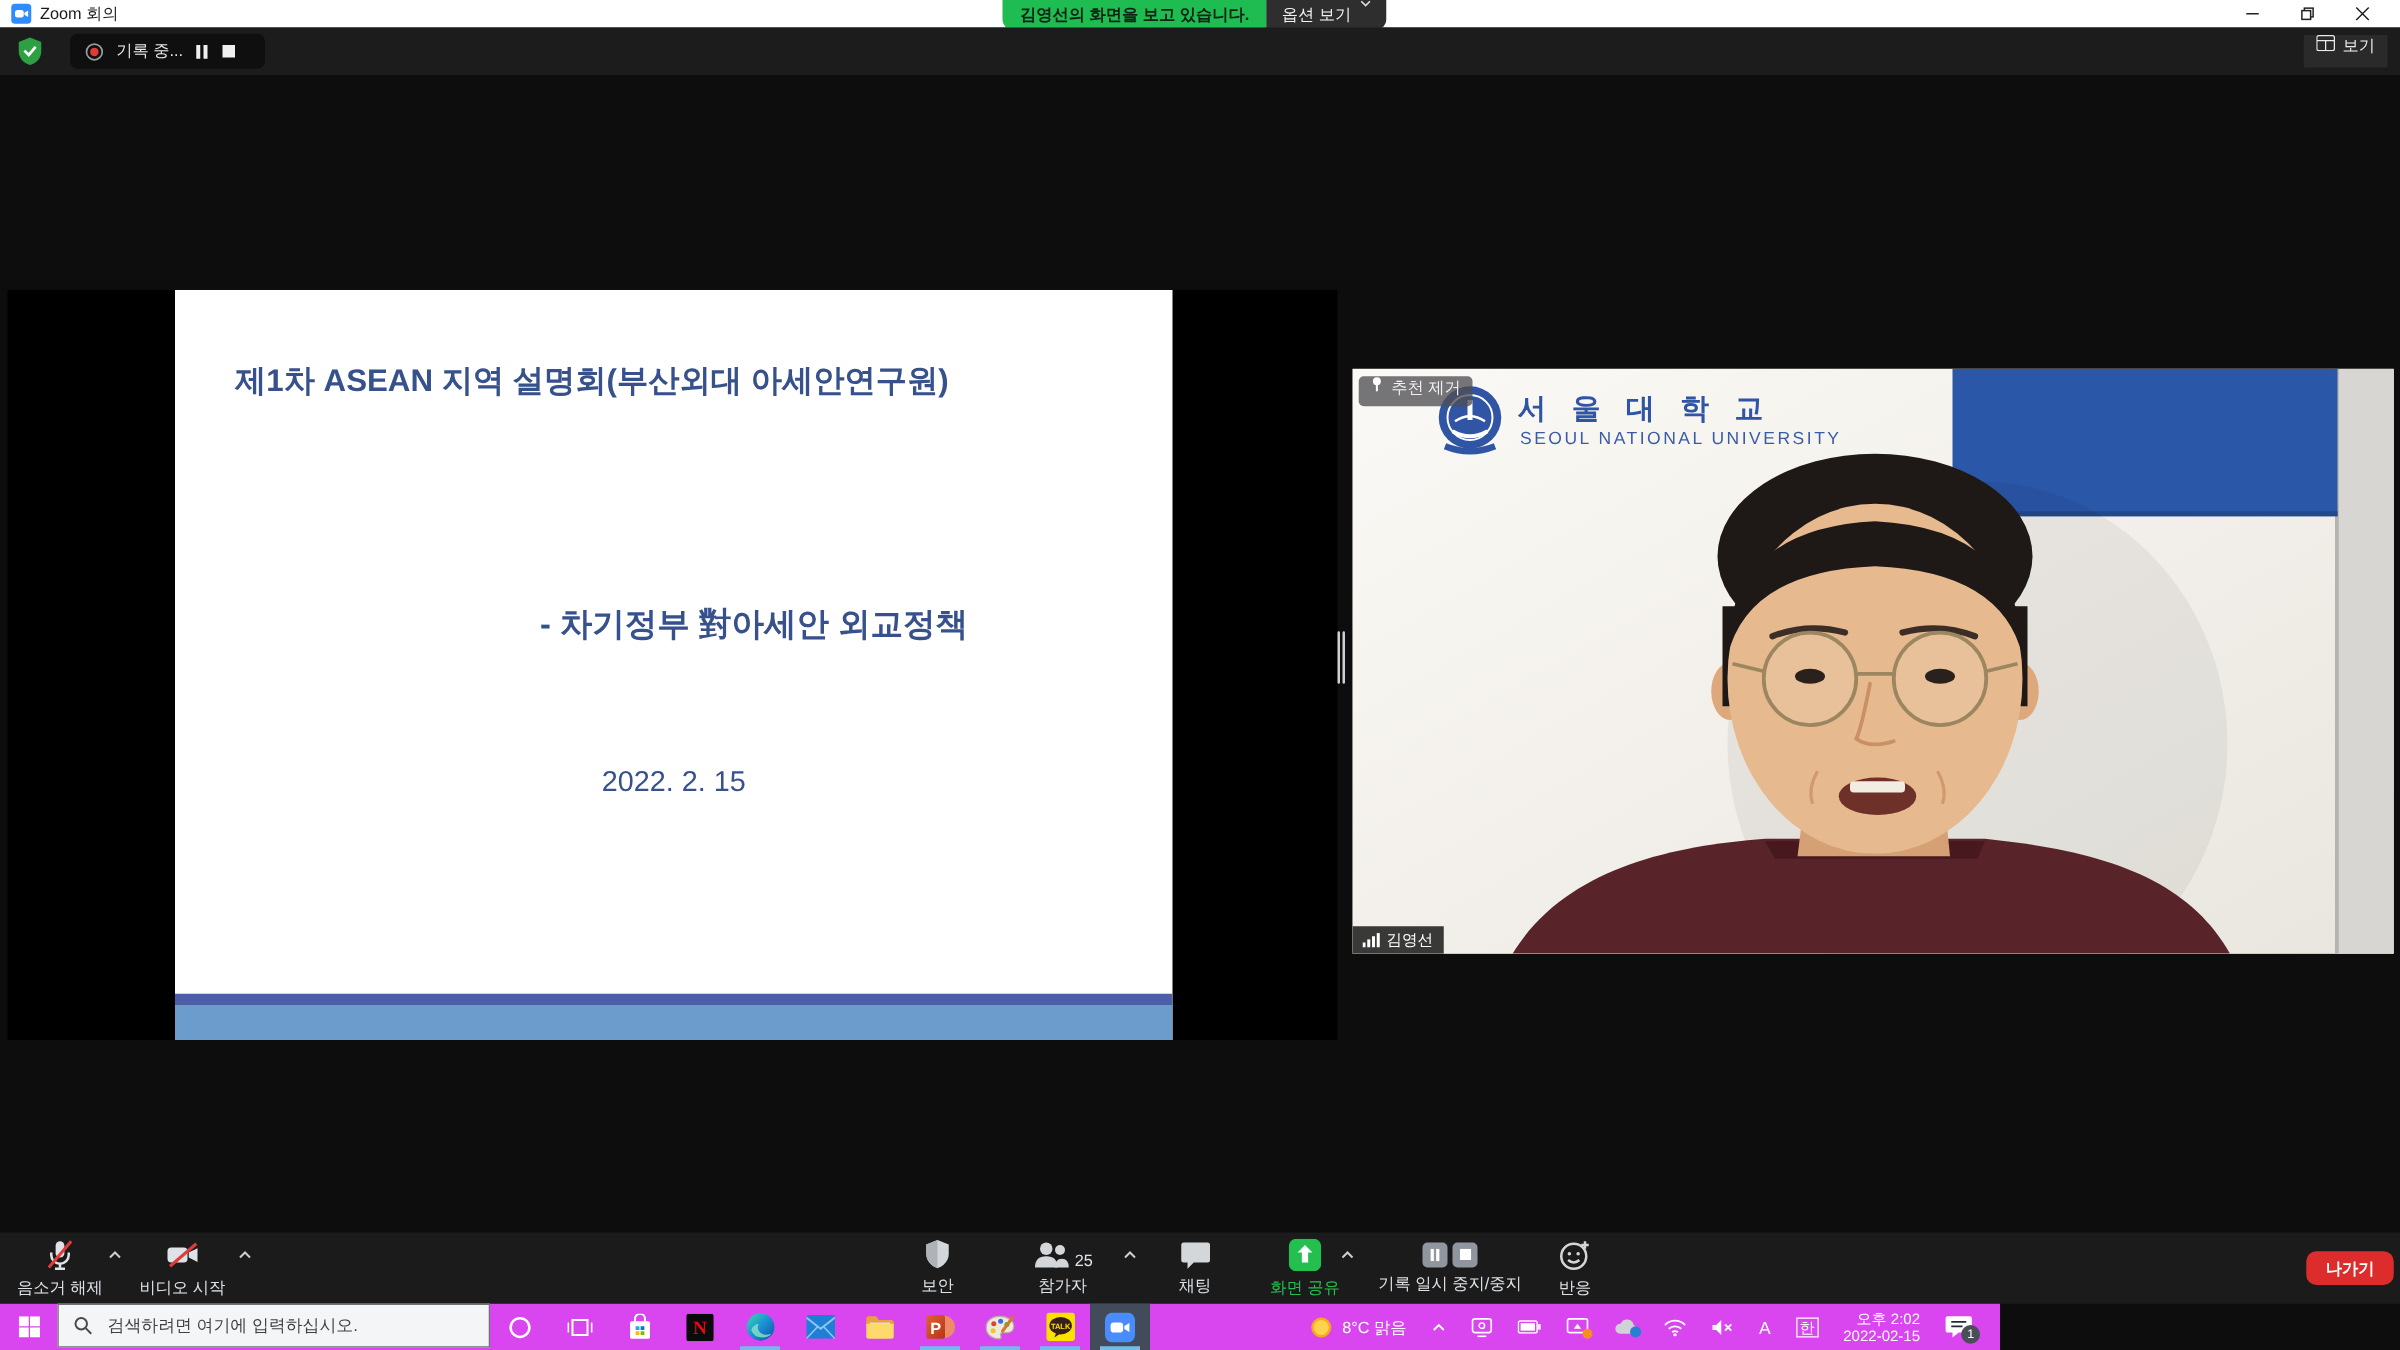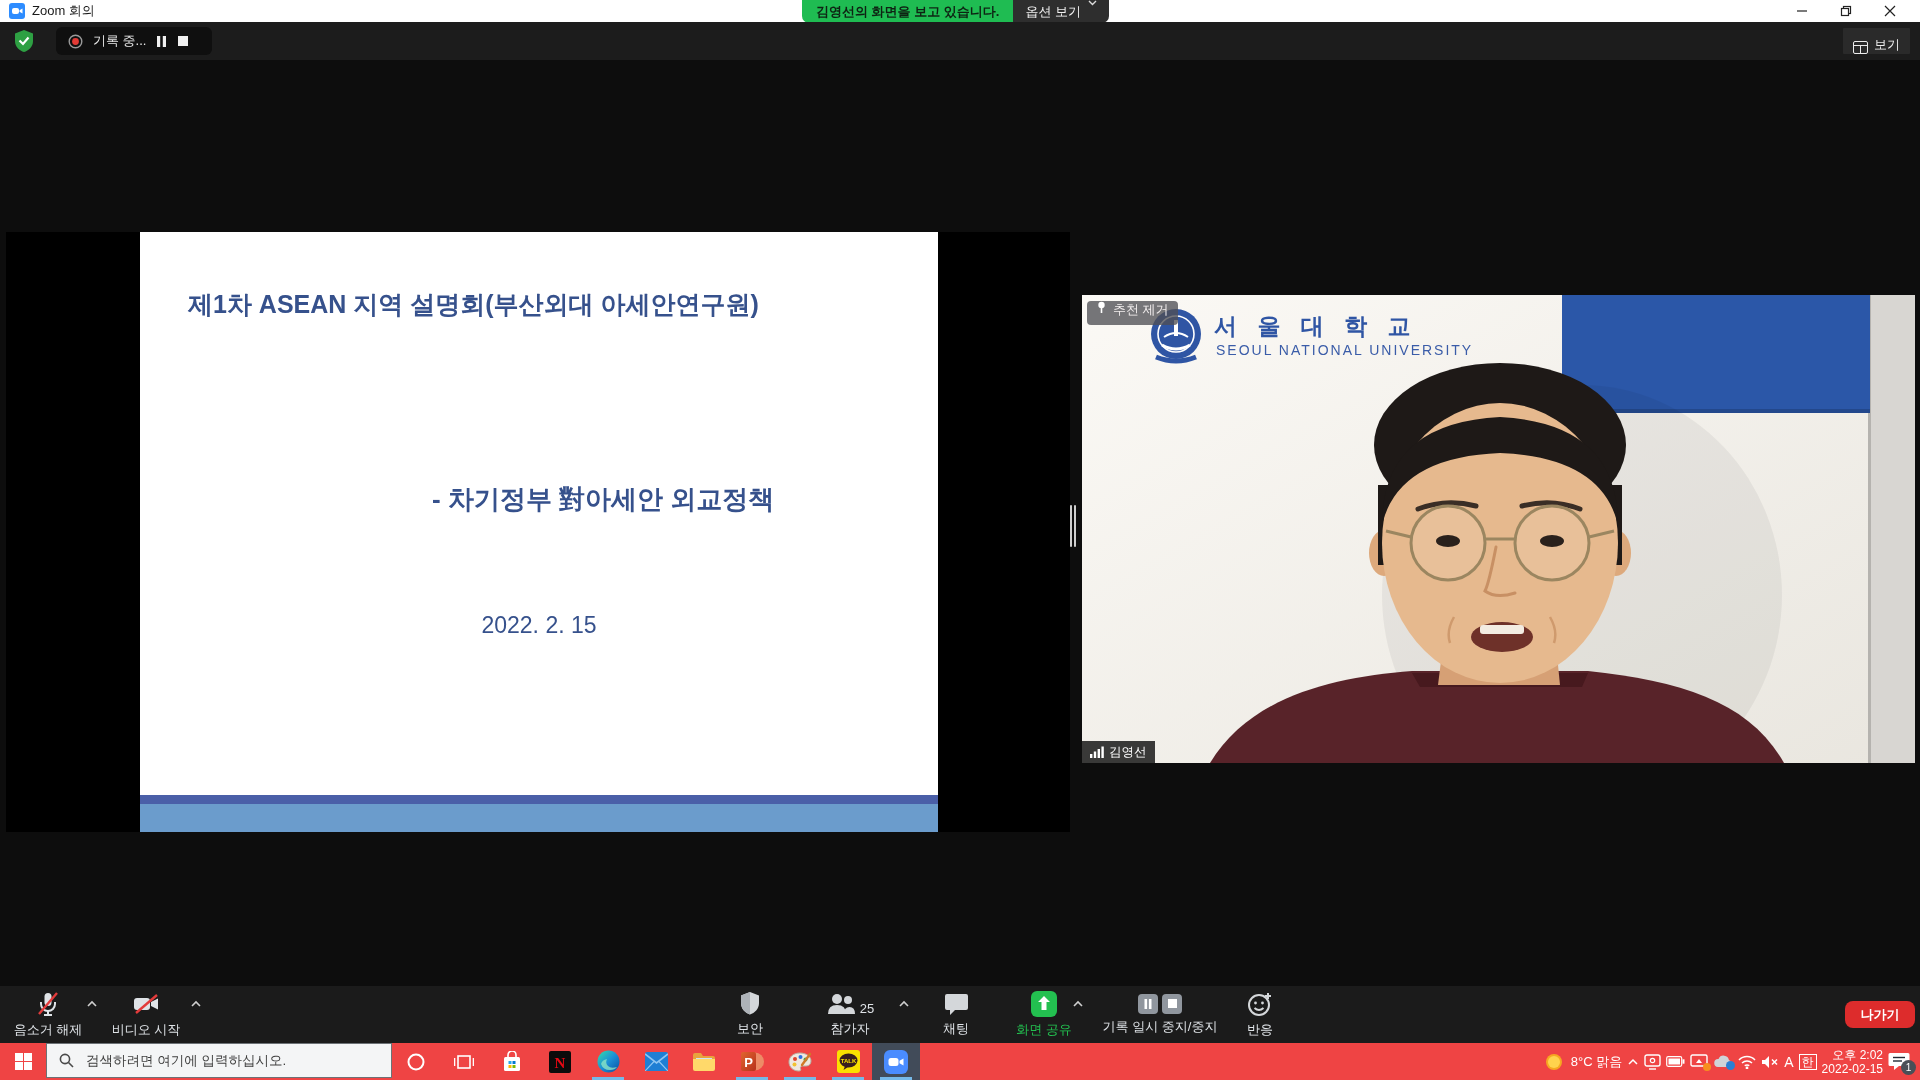--- a/index.html
+++ b/index.html
@@ -18,21 +18,21 @@
               padding:0 14px;border-radius:0 0 0 7px;}
   .banner-opt{background:#2e2e2e;color:#f2f2f2;font-size:13px;line-height:23px;padding:0 12px;
               border-radius:0 0 7px 0;display:flex;align-items:flex-start;gap:7px;}
 
   
   .topbar{position:absolute;left:0;top:22px;width:1920px;height:38px;background:#1c1c1c;}
   .rec-pill{position:absolute;left:56px;top:5px;width:156px;height:28px;background:#0f0f0f;border-radius:6px;
             display:flex;align-items:center;gap:10px;padding:0 12px;box-sizing:border-box;}
   .rec-label{color:#e8e8e8;font-size:13px;white-space:nowrap;}
   .view-btn{position:absolute;right:10px;top:6px;height:26px;background:#2a2a2a;border-radius:1px;
-            display:flex;align-items:flex-end;gap:6px;padding:0 10px;color:#ececec;font-size:13px;}
+            display:flex;align-items:flex-start;gap:6px;padding:0 10px;color:#ececec;font-size:13px;}
 
   
   .share-area{position:absolute;left:6px;top:232px;width:1064px;height:600px;background:#000;}
   .slide{position:absolute;left:134px;top:0;width:798px;height:600px;background:#ffffff;overflow:hidden;}
   .slide-header{position:absolute;left:48px;top:56px;font-size:25px;font-weight:bold;color:#36518c;white-space:nowrap;}
   .slide-title{position:absolute;left:0;top:160px;width:100%;text-align:center;font-size:44px;font-weight:bold;color:#3a5795;white-space:nowrap;}
   .slide-subtitle{position:absolute;left:292px;top:250px;font-size:26px;font-weight:bold;color:#36518c;white-space:nowrap;}
   .slide-date{position:absolute;left:0;top:352px;width:100%;text-align:center;font-size:23px;color:#36518c;margin-top:28px;}
   .slide-author{position:absolute;left:0;top:464px;width:100%;text-align:center;font-size:22px;font-weight:bold;color:#2e4573;white-space:nowrap;}
   .slide-bar-dark{position:absolute;left:0;top:563px;width:100%;height:9px;background:#4a5fa8;}
@@ -54,32 +54,32 @@
   .tbtn{position:absolute;top:0;height:57px;display:flex;flex-direction:column;align-items:center;justify-content:center;
         gap:4px;color:#dfe3e7;font-size:13px;white-space:nowrap;}
   .caret{position:absolute;top:14px;}
   .leave-btn{position:absolute;left:1845px;top:15px;width:70px;height:27px;background:#dd2c2c;border-radius:8px;
              color:#fff;font-size:13px;font-weight:bold;display:flex;align-items:center;justify-content:center;}
   .share-label{color:#23c050;}
   .icon-row{display:flex;align-items:flex-end;gap:4px;}
   .recsq{width:20px;height:20px;border-radius:4px;background:#90969e;display:flex;align-items:center;justify-content:center;}
 
   
-  .taskbar{position:absolute;left:0;top:1043px;width:1920px;height:37px;background:#ef4444;}
+  .taskbar{position:absolute;left:0;top:1043px;width:1600px;height:37px;background:#d946ef;}
   .start-btn{position:absolute;left:0;top:0;width:46px;height:37px;display:flex;align-items:center;justify-content:center;}
   .searchbox{position:absolute;left:46px;top:0;width:346px;height:35px;background:#f4f5f6;border:1px solid #6d7276;
              box-sizing:border-box;display:flex;align-items:center;gap:10px;padding:0 0 0 12px;}
   .searchbox input{border:none;outline:none;background:transparent;font-size:13.5px;width:280px;color:#222;
                    font-family:"Liberation Sans","DejaVu Sans",sans-serif;}
   .searchbox input::placeholder{color:#3f3f3f;opacity:1;}
   .tb-icons{position:absolute;left:392px;top:0;height:37px;display:flex;}
   .tb-cell{position:relative;width:48px;height:37px;display:flex;align-items:center;justify-content:center;}
   .tb-cell.running::after{content:"";position:absolute;left:8px;bottom:0;width:32px;height:3px;background:#76b9e8;}
   .tb-cell.active{background:#414b59;}
-  .tray{position:absolute;right:0;top:0;height:37px;display:flex;align-items:center;gap:5px;padding-right:8px;color:#fff;}
+  .tray{position:absolute;right:0;top:0;height:37px;display:flex;align-items:center;gap:20px;padding-right:20px;color:#fff;}
   .tray-text{font-size:13px;white-space:nowrap;}
   .clock{font-size:12px;line-height:14px;text-align:right;white-space:nowrap;}
   .ime-box{border:1px solid #fff;font-size:12px;line-height:14px;padding:0 2px;}
   .notif{position:relative;width:24px;height:20px;}
   .notif-badge{position:absolute;right:-4px;bottom:-3px;width:15px;height:15px;border-radius:50%;background:#4a4f57;
                color:#fff;font-size:10px;display:flex;align-items:center;justify-content:center;}
 </style>
 </head>
 <body>
 

